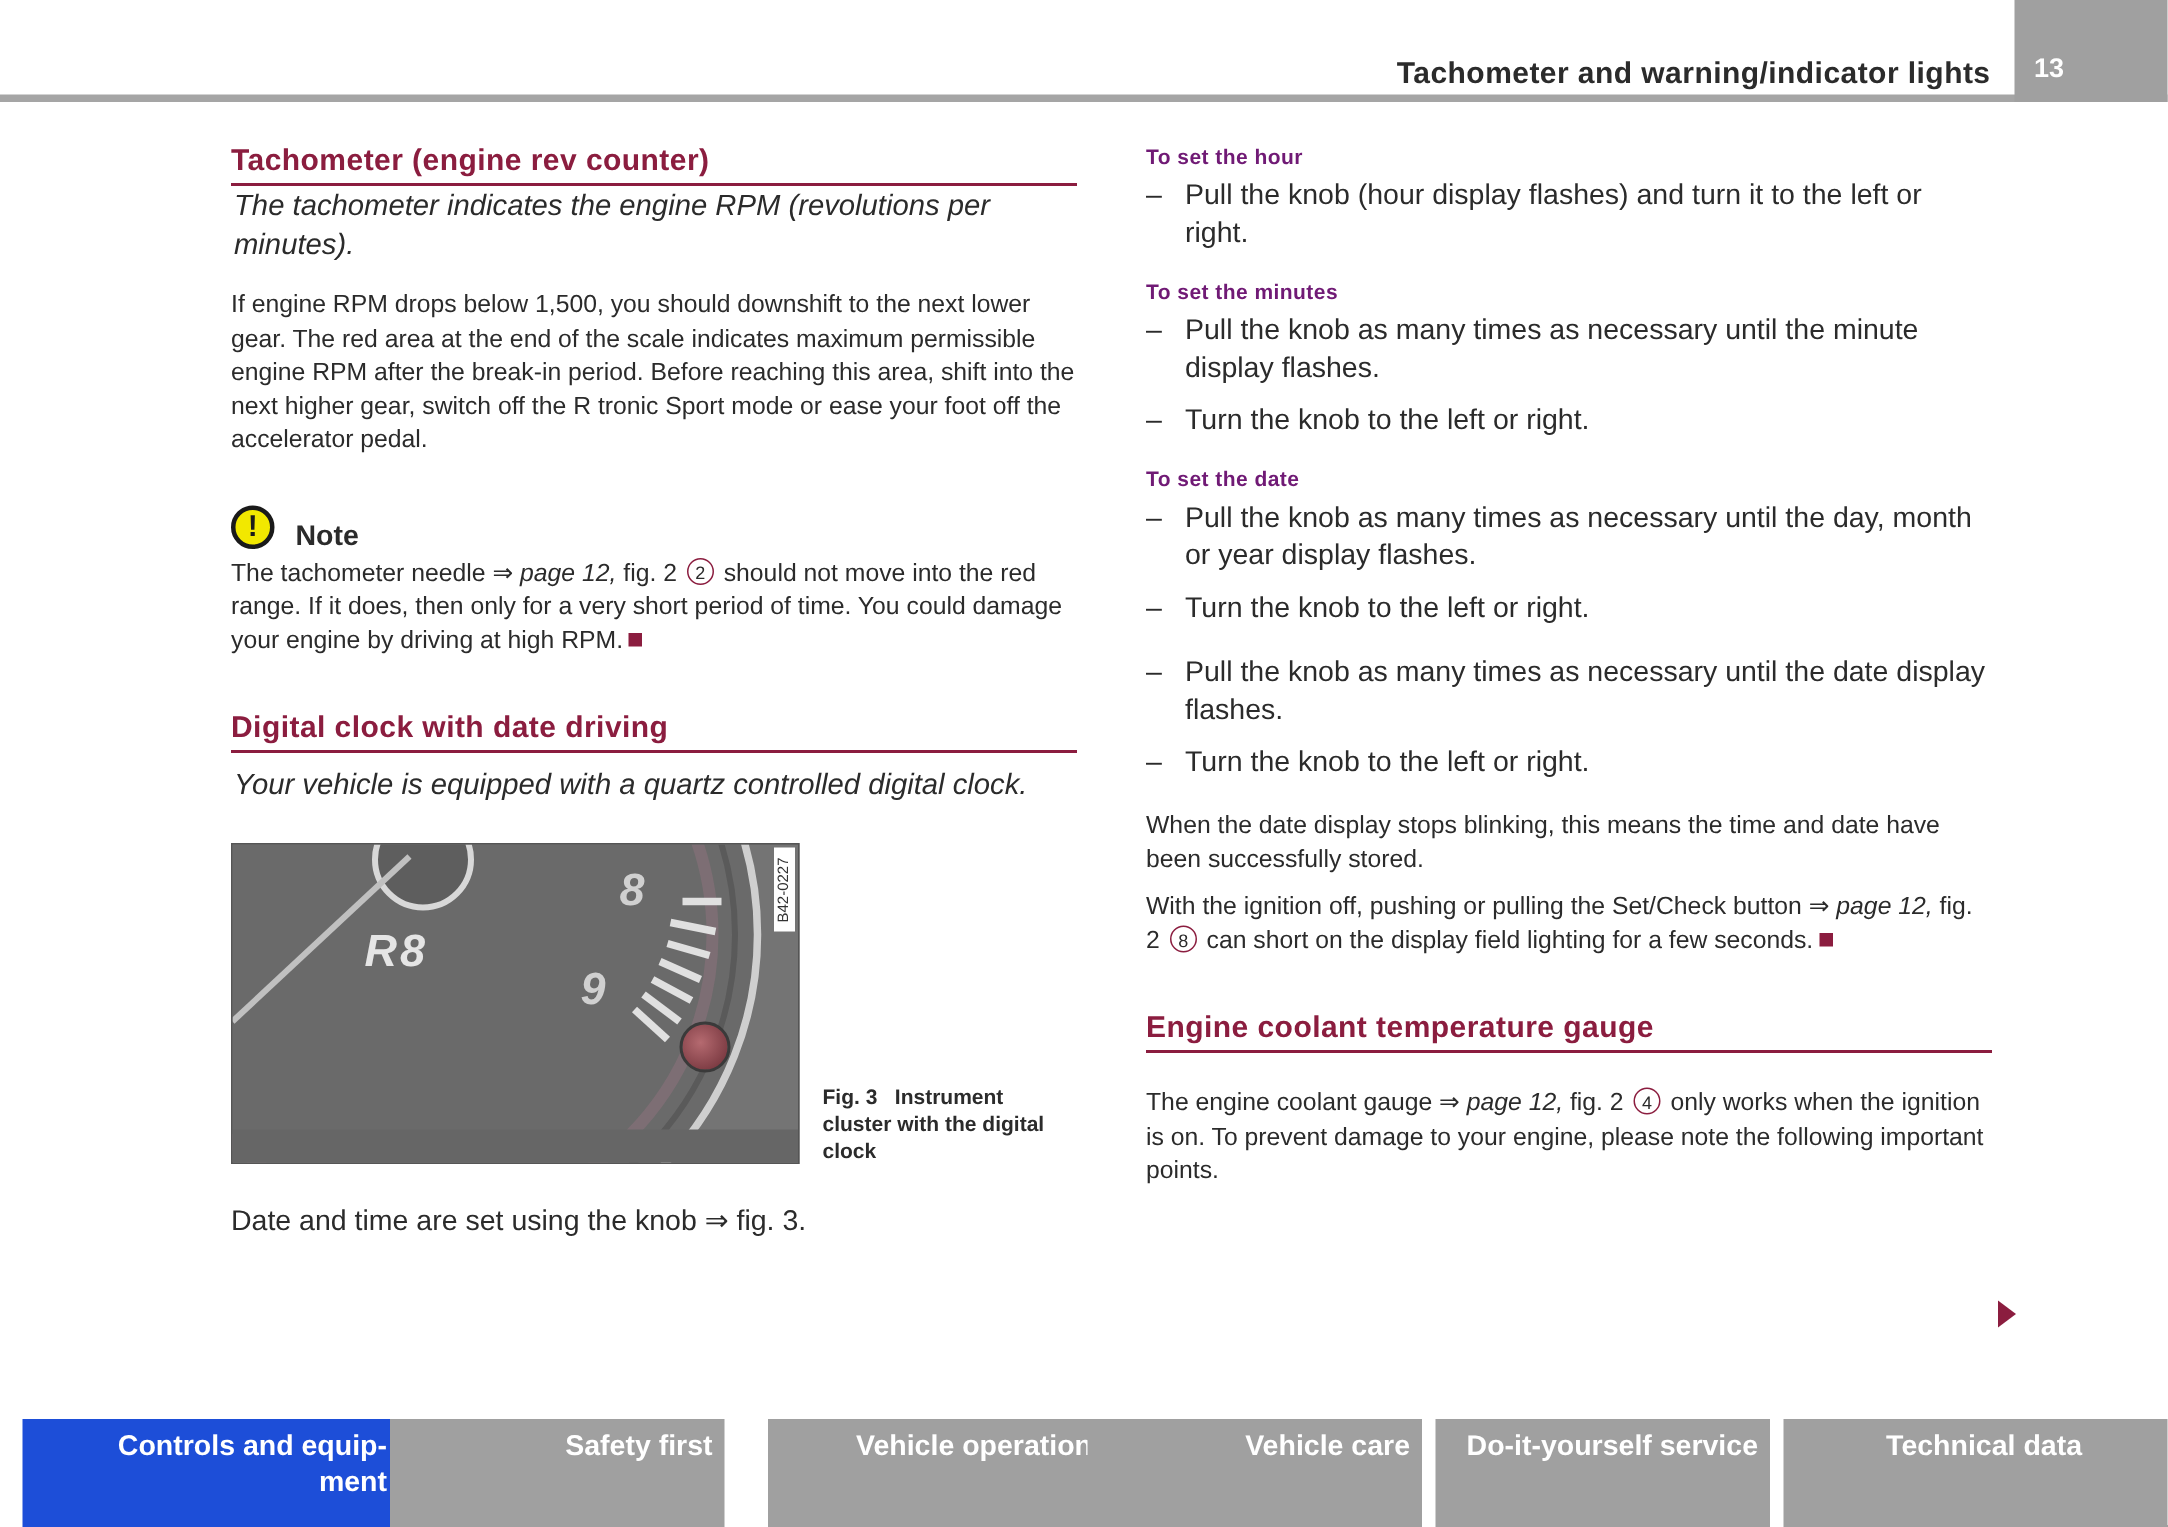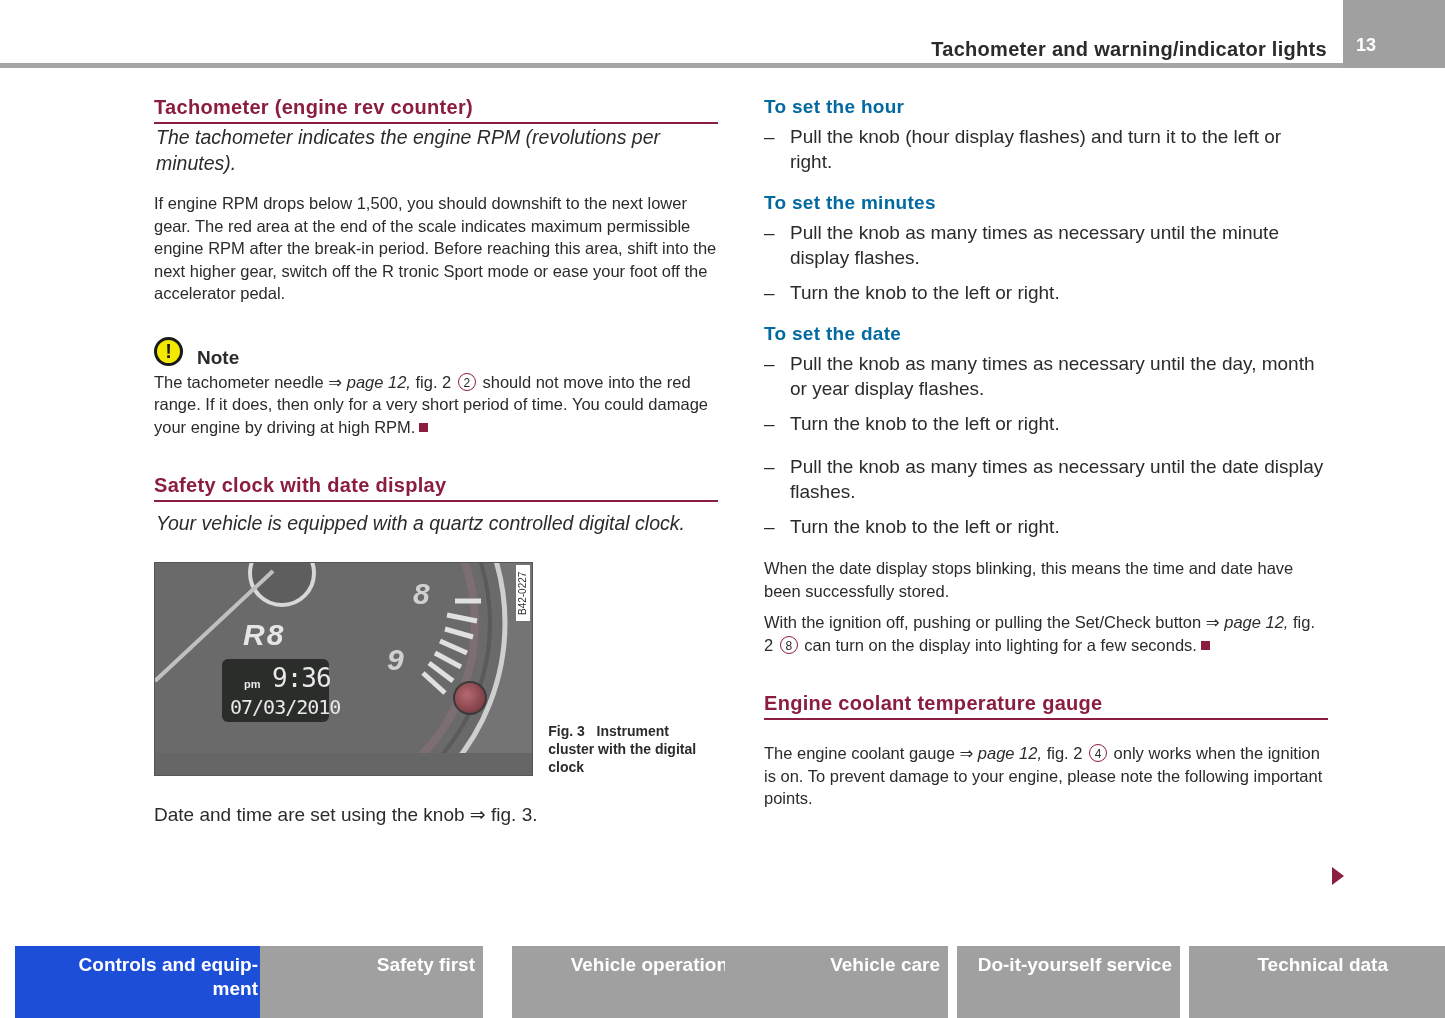--- a/index.html
+++ b/index.html
@@ -16,21 +16,21 @@
   .col { position: absolute; top: 96px; }
   .col-left { left: 154px; width: 564px; }
   .col-right { left: 764px; width: 564px; }
 
   .sec-title {
     font-size: 20px; font-weight: bold; color: #8b1d3f; letter-spacing: 0.3px;
     padding-bottom: 3px; border-bottom: 2px solid #8b1d3f; margin: 0;
   }
   .lead { font-size: 19.5px; font-style: italic; line-height: 26px; margin: 8px 0 0 2px; color: #2b2b2b; }
   .body { font-size: 16.5px; line-height: 22.5px; margin: 0; color: #2b2b2b; }
-  .sub-title { font-size: 19px; font-weight: bold; color: #0369a1; margin: 0; letter-spacing: 0.3px; }
+  .sub-title { font-size: 14px; font-weight: bold; color: #701a75; margin: 0; letter-spacing: 0.3px; }
   .step { display: flex; font-size: 19px; line-height: 25px; margin: 6px 0 0 0; }
   .step .dash { width: 26px; flex: none; }
   .marker { display: inline-block; width: 9px; height: 9px; background: #8b1d3f; margin-left: 4px; vertical-align: 1px; }
   .circ { display: inline-block; width: 18px; height: 18px; border: 1.5px solid #8b1d3f; border-radius: 50%; text-align: center; font-size: 12px; line-height: 18px; vertical-align: 1px; color: #2b2b2b; box-sizing: border-box; margin: 0 2px; }
   .arrow { font-style: normal; }
   .it { font-style: italic; }
 
   .note-head { display: flex; align-items: center; margin-top: 30px; }
   .note-icon { width: 29px; height: 29px; border-radius: 50%; background: #f2e800; border: 3px solid #1a1a1a; box-sizing: border-box; text-align: center; font-weight: bold; font-size: 20px; line-height: 23px; color: #1a1a1a; }
   .note-label { font-size: 19px; font-weight: bold; margin-left: 14px; margin-top: 12px; color: #2b2b2b; }
@@ -69,21 +69,21 @@
 
   <div class="note-head">
     <div class="note-icon">!</div>
     <div class="note-label">Note</div>
   </div>
   <p class="body" style="margin-top:2px;">
     <span>The tachometer needle </span><span class="arrow">⇒</span>
     <span class="it">page 12,</span><span> fig. 2 </span><span class="circ">2</span><span> should not move into the red range. If it does, then only for a very short period of time. You could damage your engine by driving at high RPM.</span><span class="marker"></span>
   </p>
 
-  <h2 class="sec-title" style="margin-top:36px;">Safety clock with date display</h2>
+  <h2 class="sec-title" style="margin-top:36px;">Digital clock with date driving</h2>
   <p class="lead">Your vehicle is equipped with a quartz controlled digital clock.</p>
 
   <div class="figure-row">
     <div class="figure">
       <svg width="380" height="214" style="position:absolute;left:0;top:0;">
         <rect x="0" y="0" width="380" height="214" fill="#747474"></rect>
         <circle cx="130" cy="60" r="220" fill="#6a6a6a" stroke="#cfcfcf" stroke-width="5"></circle>
         <circle cx="130" cy="60" r="205" fill="none" stroke="#5a5a5a" stroke-width="4"></circle>
         <circle cx="130" cy="60" r="190" fill="none" stroke="#7d6e74" stroke-width="8"></circle>
         <circle cx="127" cy="10" r="32" fill="#5e5e5e" stroke="#d8d8d8" stroke-width="4"></circle>
@@ -95,25 +95,20 @@
           <line x1="285" y1="78" x2="312" y2="90"></line>
           <line x1="280" y1="90" x2="306" y2="104"></line>
           <line x1="274" y1="100" x2="298" y2="118"></line>
           <line x1="268" y1="110" x2="290" y2="130"></line>
         </g>
         <rect x="0" y="190" width="380" height="24" fill="#666"></rect>
       </svg>
       <div class="r8">R8</div>
       <div class="dial-num" style="left:258px;top:14px;">8</div>
       <div class="dial-num" style="left:232px;top:80px;">9</div>
-      <div class="lcd">
-        <span class="lcd-pm">pm</span>
-        <span class="lcd-time">9:36</span>
-        <span class="lcd-date">07/03/2010</span>
-      </div>
       <div class="knob"></div>
       <div class="fig-code">B42-0227</div>
     </div>
     <div class="fig-caption">
       <span>Fig. 3</span>&nbsp;&nbsp;
       <span>Instrument cluster with the digital clock</span>
     </div>
   </div>
 
   <p class="step" style="margin-top:26px;">
@@ -159,21 +154,21 @@
         <span>Pull the knob as many times as necessary until the date display flashes.</span>
       </div>
     <div class="step" style="margin-top:10px;">
         <span class="dash">–</span>
         <span>Turn the knob to the left or right.</span>
       </div>
   </div>
 
   <p class="body" style="margin-top:18px;">When the date display stops blinking, this means the time and date have been successfully stored.</p>
   <p class="body" style="margin-top:9px;">
-    <span>With the ignition off, pushing or pulling the Set/Check button </span><span class="arrow">⇒</span><span class="it"> page 12,</span><span> fig. 2 </span><span class="circ">8</span><span> can turn on the display into lighting for a few seconds.</span><span class="marker"></span>
+    <span>With the ignition off, pushing or pulling the Set/Check button </span><span class="arrow">⇒</span><span class="it"> page 12,</span><span> fig. 2 </span><span class="circ">8</span><span> can short on the display field lighting for a few seconds.</span><span class="marker"></span>
   </p>
 
   <h2 class="sec-title" style="margin-top:36px;">Engine coolant temperature gauge</h2>
   <p class="body" style="margin-top:22px;">
     <span>The engine coolant gauge </span><span class="arrow">⇒</span><span class="it"> page 12,</span><span> fig. 2 </span><span class="circ">4</span><span> only works when the ignition is on. To prevent damage to your engine, please note the following important points.</span>
   </p>
 </div>
 
 <div class="next-arrow"></div>
 

